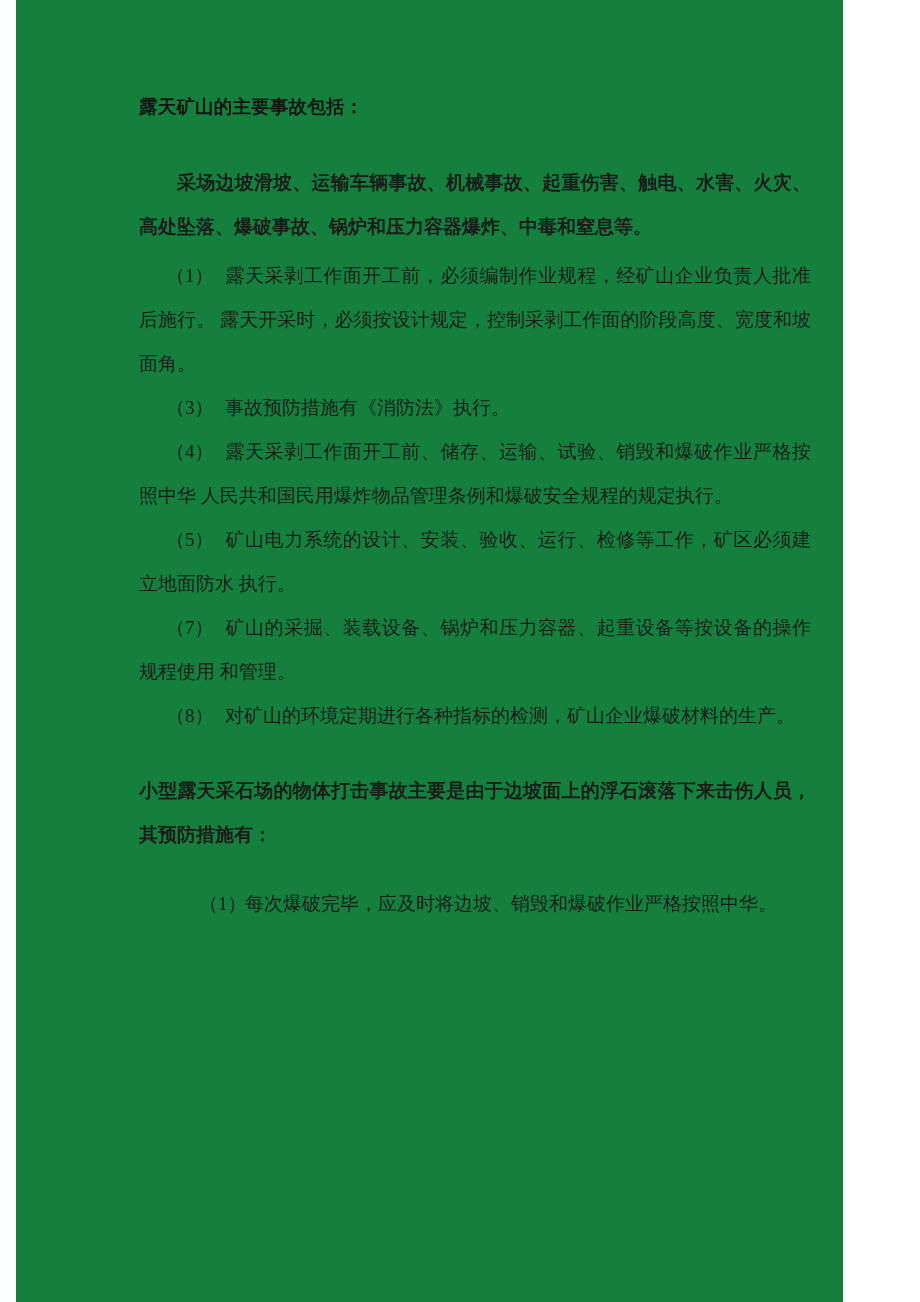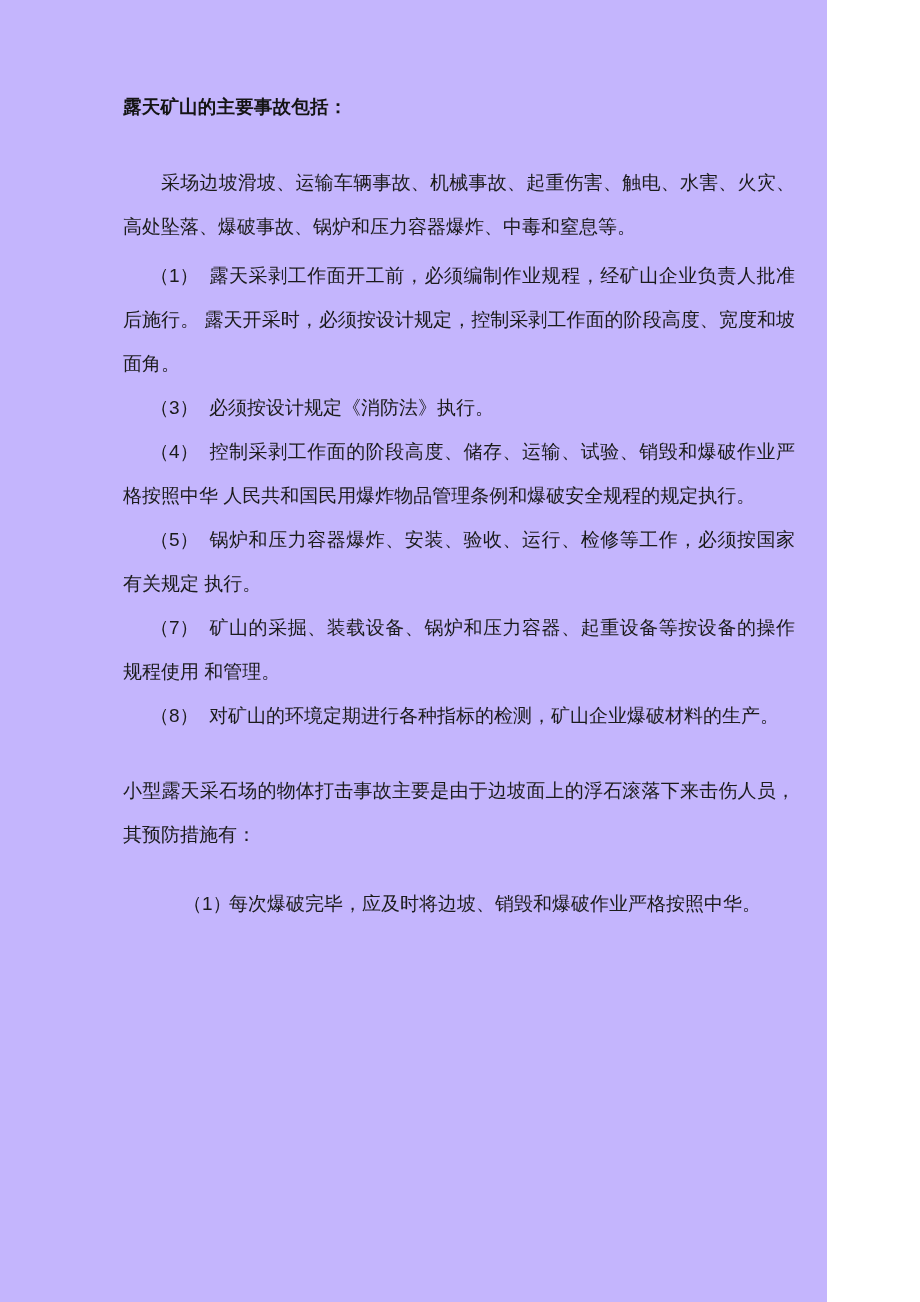--- a/index.html
+++ b/index.html
@@ -13,25 +13,25 @@
     height: 1302px;
     position: relative;
     overflow: hidden;
     font-family: "DejaVu Serif", "Liberation Serif", serif;
     color: #1b1b1b;
     -webkit-font-smoothing: antialiased;
   }
 
   .page {
     position: absolute;
-    left: 0;
+    left: 16px;
     top: 0;
     width: 827px;
     height: 1302px;
-    background: #c4b5fd;
+    background: #15803d;
   }
 
   .content {
     position: absolute;
     left: 123px;
     top: 92px;
     width: 672px;
   }
 
   
@@ -51,35 +51,36 @@
   .para {
     font-family: "DejaVu Serif", "Liberation Serif", serif;
     font-size: 19px;
     line-height: 44px;
     color: #1b1b1b;
     margin: 0;
     text-align: justify;
     text-justify: inter-character;
     white-space: pre-wrap;
     word-break: break-all;
+    font-weight: bold;
   }
 
   .indent2 { text-indent: 38px; }
 
   
   .gap-after-h1  { height: 38px; }
   .gap-before-h2 { height: 2px; }
   .gap-list-top  { height: 4px; }
   .gap-para-top  { height: 30px; }
   .gap-para-bot  { height: 26px; }
   .gap-item      { height: 26px; }
 
   
   .item {
-    font-family: Liberation Sans, sans-serif;
+    font-family: Liberation Serif, serif;
     font-size: 19px;
     line-height: 44px;
     color: #1b1b1b;
     margin: 0;
     text-align: justify;
     text-justify: inter-character;
     white-space: pre-wrap;
     word-break: break-all;
   }
   .item .marker {
@@ -105,25 +106,25 @@
     <p class="para indent2">采场边坡滑坡、运输车辆事故、机械事故、起重伤害、触电、水害、火灾、高处坠落、爆破事故、锅炉和压力容器爆炸、中毒和窒息等。</p>
 
     <div class="gap-before-h2"></div>
 
 
     <div class="gap-list-top"></div>
 
     <p class="item"><span class="marker">（1）</span><span>露天采剥工作面开工前，必须编制作业规程，经矿山企业负责人批准后施行。 露天开采时，必须按设计规定，控制采剥工作面的阶段高度、宽度和坡面角。</span></p>
 
 
-    <p class="item"><span class="marker">（3）</span><span>必须按设计规定《消防法》执行。</span></p>
+    <p class="item"><span class="marker">（3）</span><span>事故预防措施有《消防法》执行。</span></p>
 
-    <p class="item"><span class="marker">（4）</span><span>控制采剥工作面的阶段高度、储存、运输、试验、销毁和爆破作业严格按照中华 人民共和国民用爆炸物品管理条例和爆破安全规程的规定执行。</span></p>
+    <p class="item"><span class="marker">（4）</span><span>露天采剥工作面开工前、储存、运输、试验、销毁和爆破作业严格按照中华 人民共和国民用爆炸物品管理条例和爆破安全规程的规定执行。</span></p>
 
-    <p class="item"><span class="marker">（5）</span><span>锅炉和压力容器爆炸、安装、验收、运行、检修等工作，必须按国家有关规定 执行。</span></p>
+    <p class="item"><span class="marker">（5）</span><span>矿山电力系统的设计、安装、验收、运行、检修等工作，矿区必须建立地面防水 执行。</span></p>
 
 
     <p class="item"><span class="marker">（7）</span><span>矿山的采掘、装载设备、锅炉和压力容器、起重设备等按设备的操作规程使用 和管理。</span></p>
 
     <p class="item"><span class="marker">（8）</span><span>对矿山的环境定期进行各种指标的检测，矿山企业爆破材料的生产。</span></p>
 
     <div class="gap-para-top"></div>
 
     <p class="para">小型露天采石场的物体打击事故主要是由于边坡面上的浮石滚落下来击伤人员，其预防措施有：</p>
 

